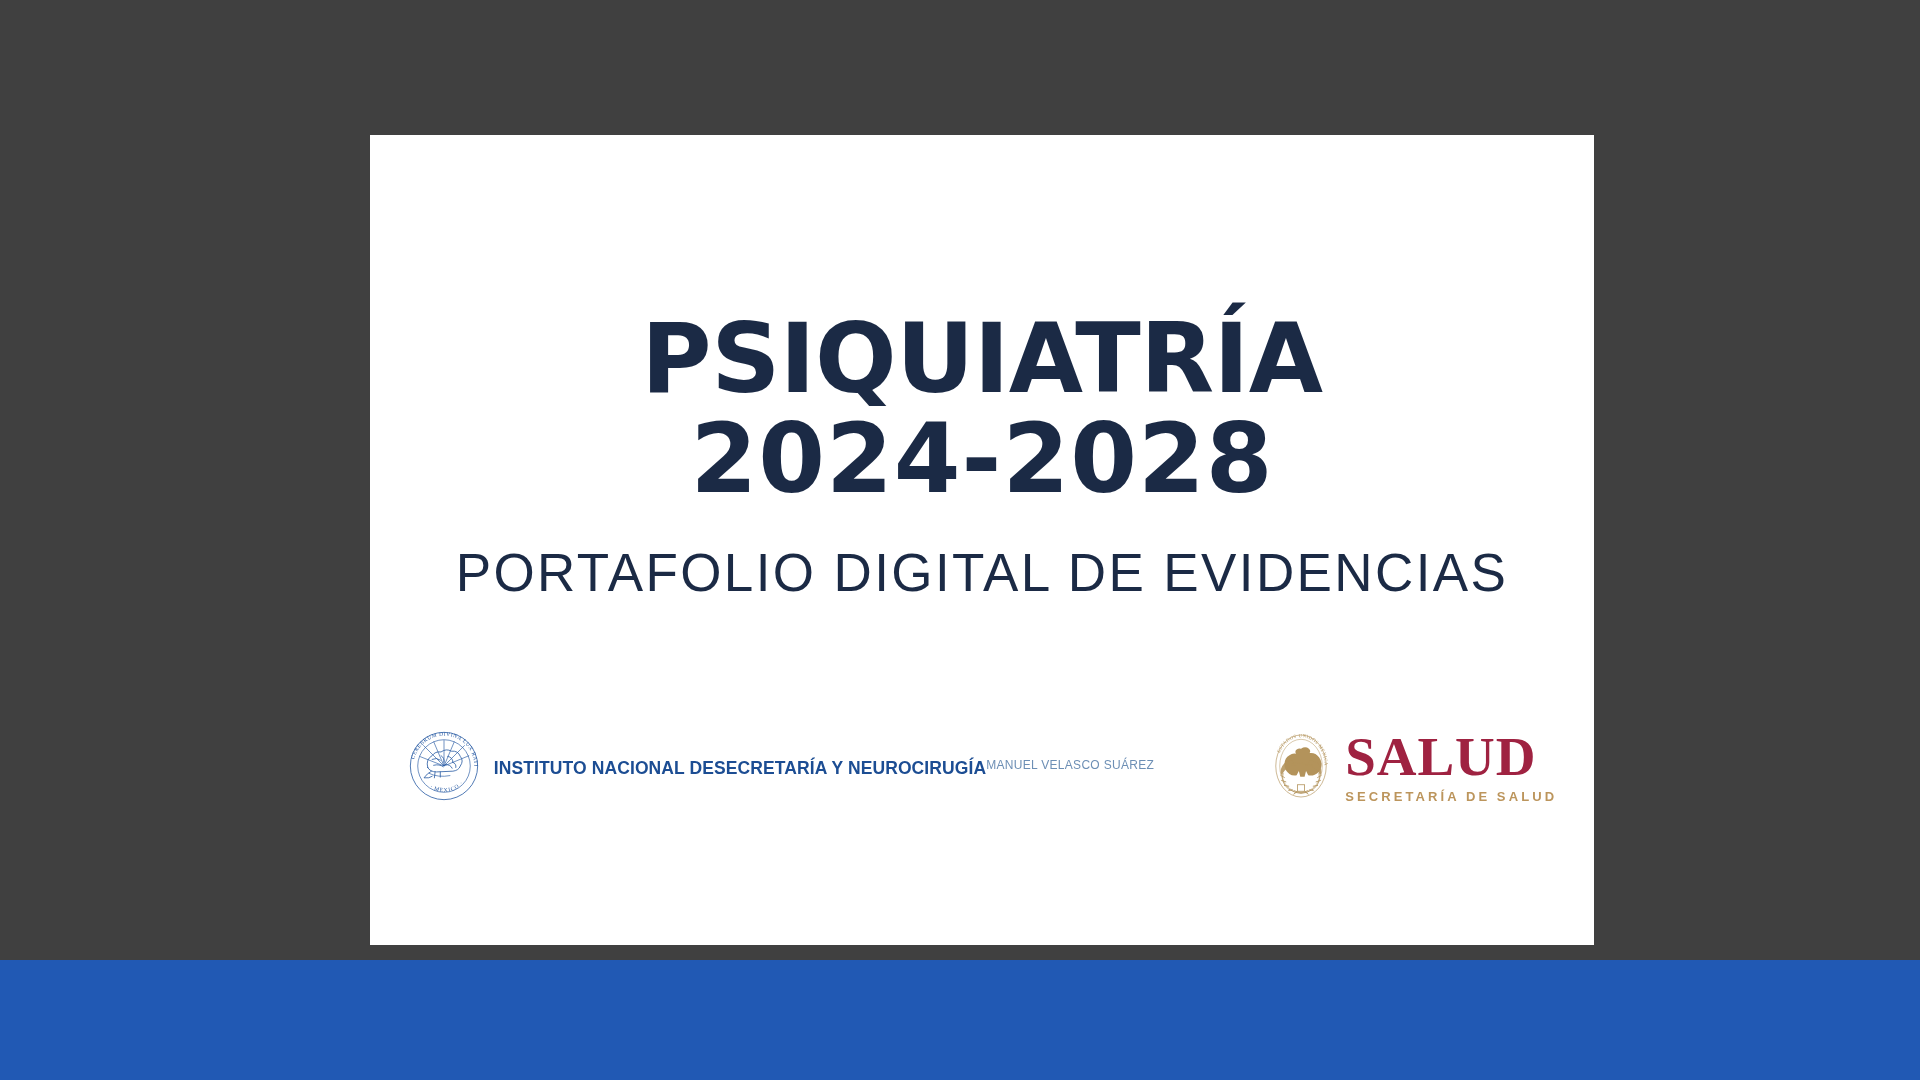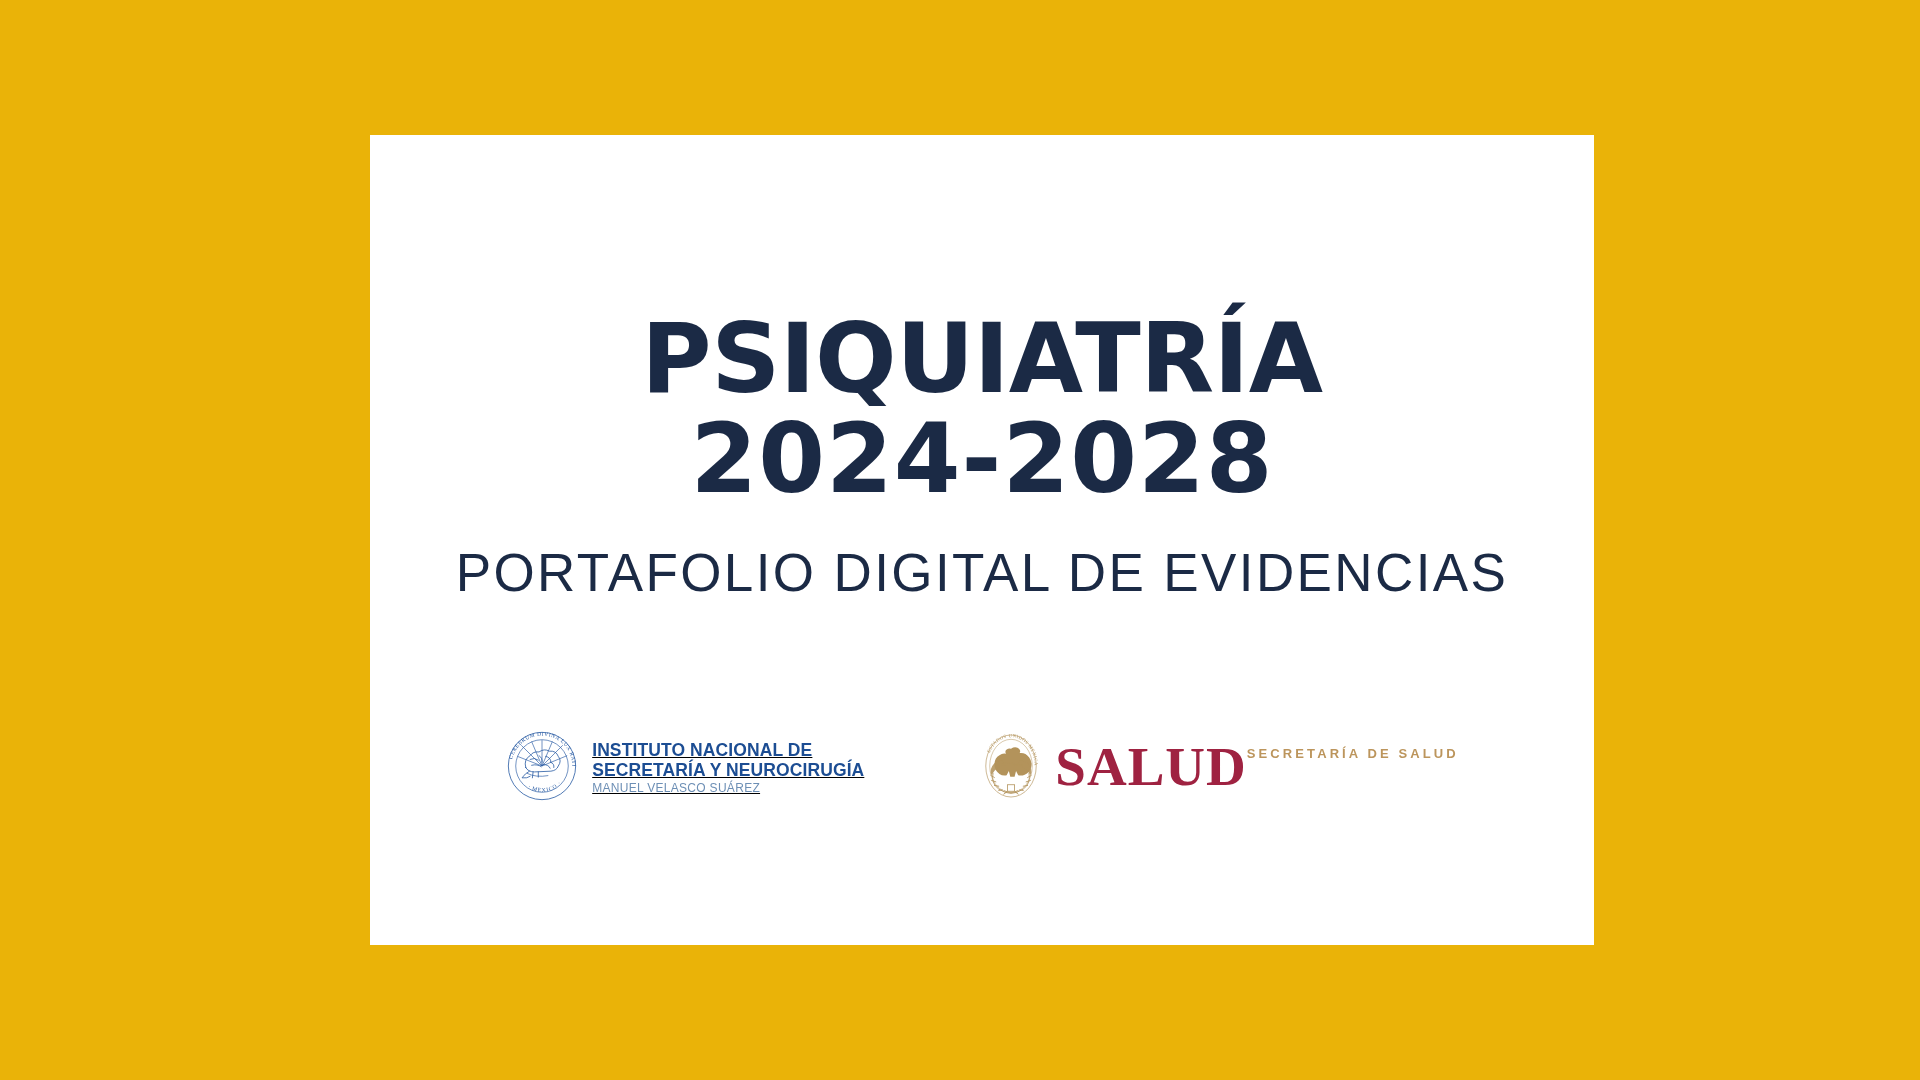--- a/index.html
+++ b/index.html
@@ -12,22 +12,22 @@
   body {
     background: #2159b4;
     font-family: "Liberation Sans", sans-serif;
     -webkit-font-smoothing: antialiased;
   }
 
   
   .slide-stage {
     position: relative;
     width: 1920px;
-    height: 1080px;
-    background: #eab308;
+    height: 960px;
+    background: #404040;
   }
   .slide-card {
     position: absolute;
     left: 370px;
     top: 135px;
     width: 1224px;
     height: 810px;
     background: #ffffff;
     display: flex;
     flex-direction: column;
@@ -76,23 +76,22 @@
   .logo-unit {
     display: flex;
     align-items: center;
     gap: 13px;
   }
 
   
   .innn-seal { flex: 0 0 auto; }
   .innn-text {
     display: flex;
-    flex-direction: column;
+    flex-direction: row;
     line-height: 1.16;
-    text-decoration: underline;
   }
   .innn-l1, .innn-l2 {
     font-family: "Liberation Sans", sans-serif;
     font-weight: 700;
     font-size: 17.5px;
     letter-spacing: 0.1px;
     color: #1c4d93;
     white-space: nowrap;
   }
   .innn-l3 {
@@ -102,21 +101,21 @@
     letter-spacing: 0.3px;
     color: #6d8fb5;
     white-space: nowrap;
     margin-top: 1px;
   }
 
   
   .salud-seal { flex: 0 0 auto; }
   .salud-text {
     display: flex;
-    flex-direction: row;
+    flex-direction: column;
   }
   .salud-word {
     font-family: "Liberation Serif", "DejaVu Serif", serif;
     font-weight: 700;
     font-size: 55px;
     line-height: 0.96;
     letter-spacing: 1px;
     color: #9f2241;
     white-space: nowrap;
   }

